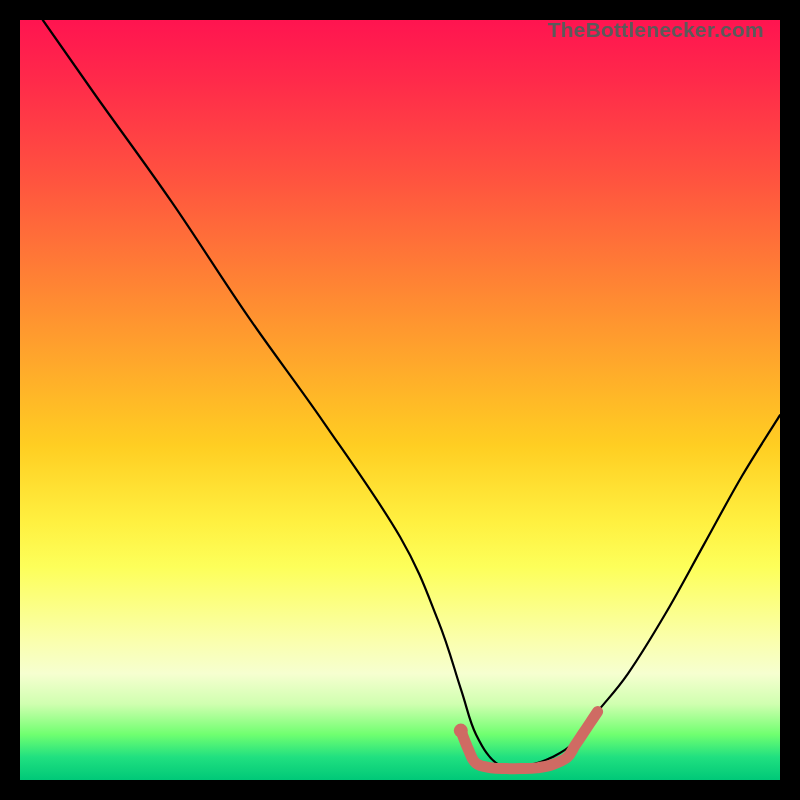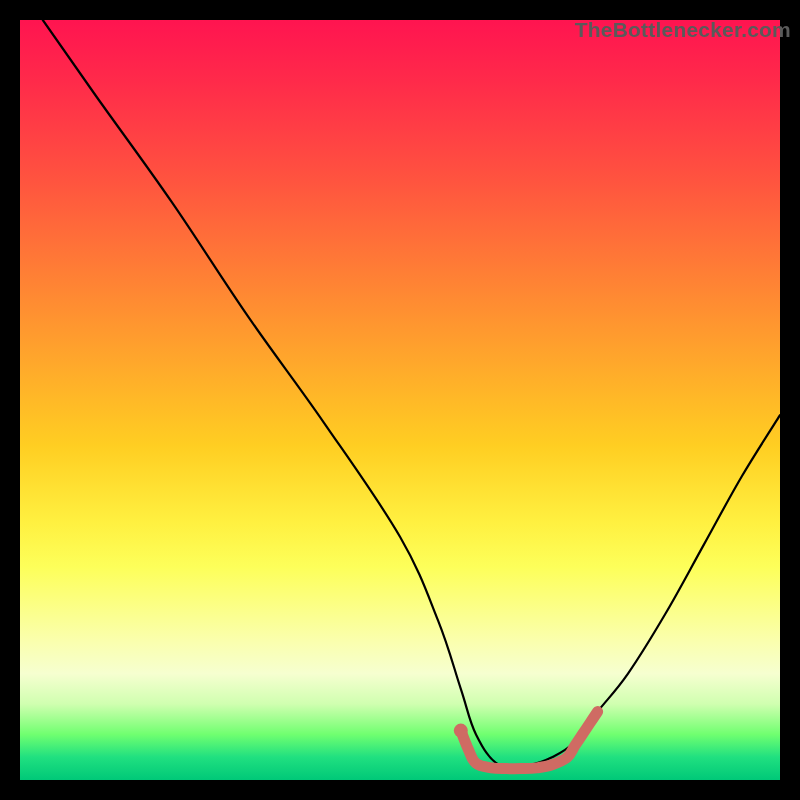--- a/index.html
+++ b/index.html
@@ -29,21 +29,21 @@
       #f6ffd0 86%,
       #d0ffb0 90%,
       #70ff70 94%,
       #20e080 97%,
       #00c878 100%
     );
   }
   .watermark {
     position: absolute;
     top: 18px;
-    right: 9px;
+    right: 36px;
     font-family: Arial, Helvetica, sans-serif;
     font-size: 21px;
     font-weight: bold;
     color: #5a5a5a;
     letter-spacing: 0.2px;
   }
   svg.overlay {
     position: absolute;
     left: 20px;
     top: 20px;

